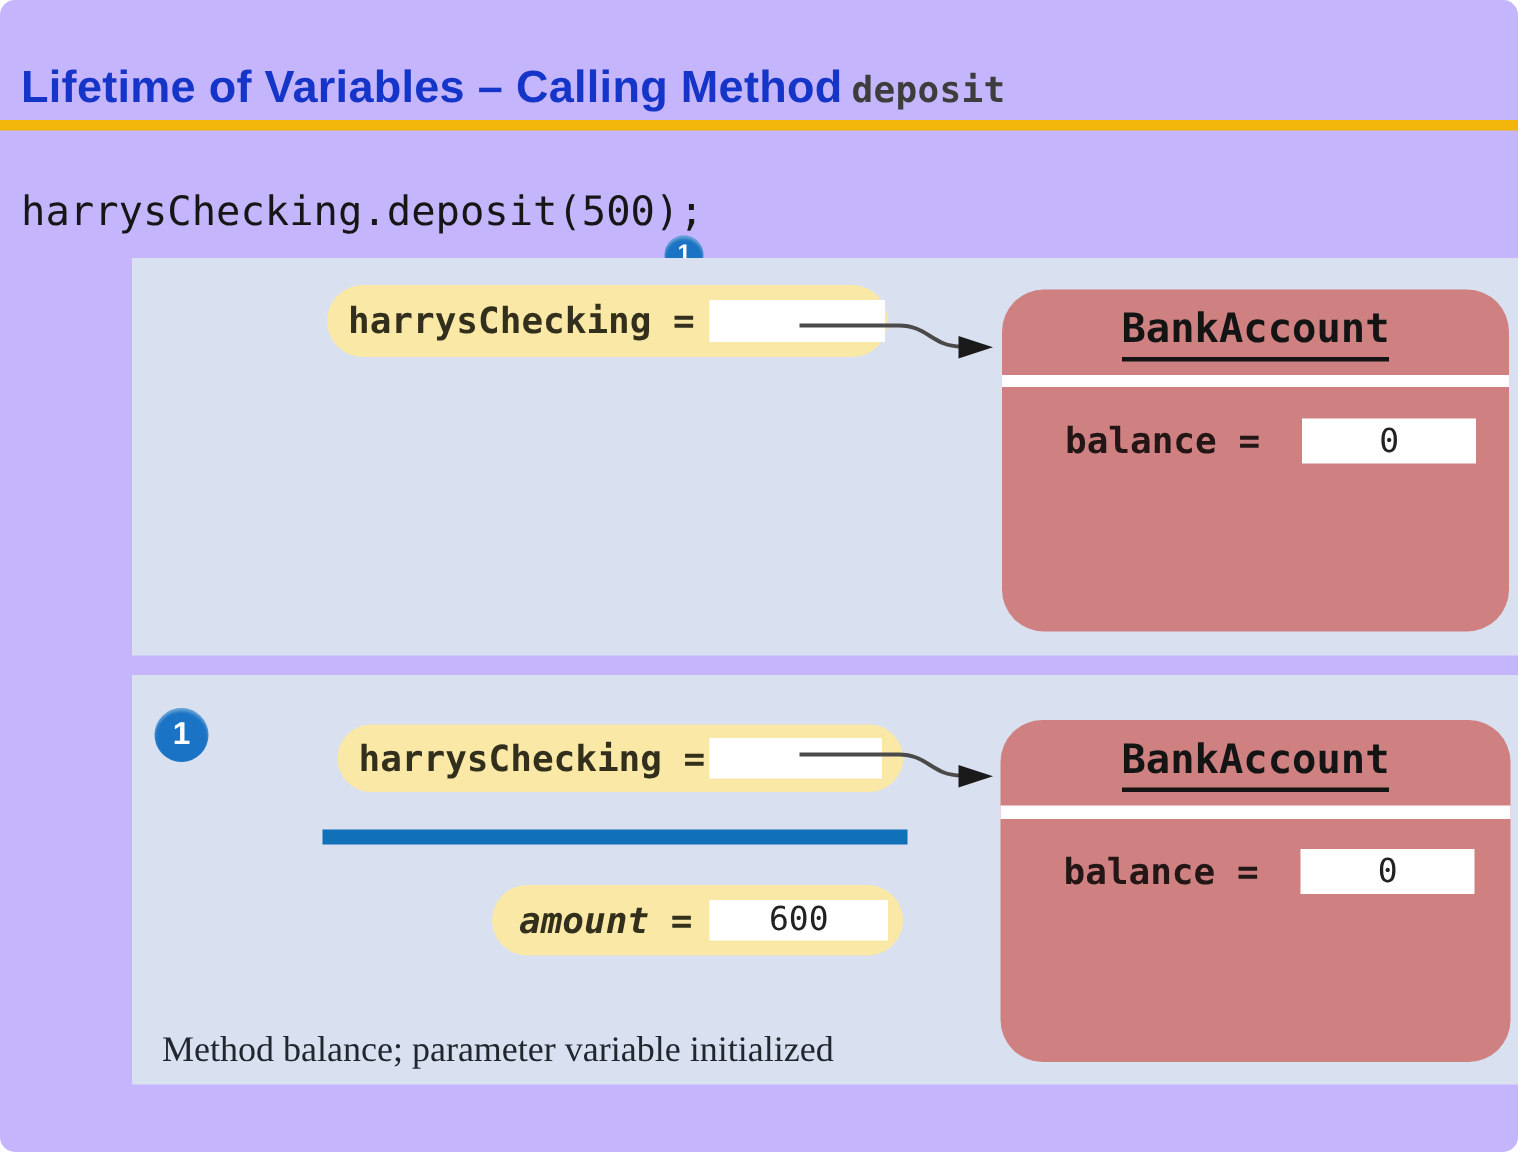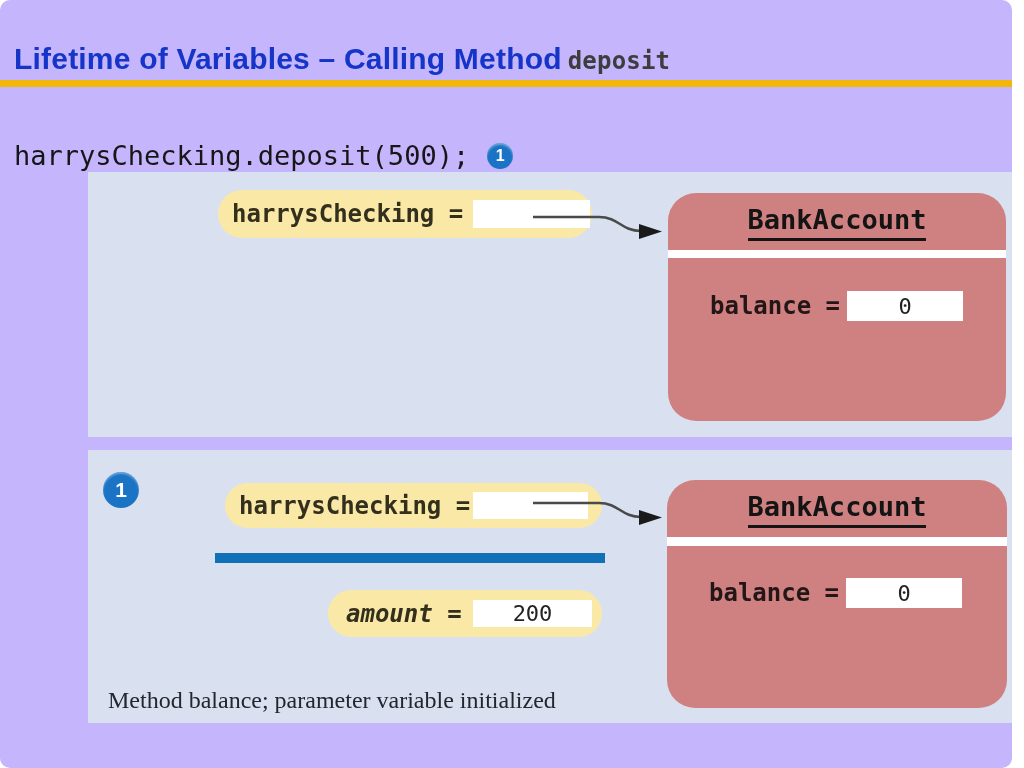--- a/index.html
+++ b/index.html
@@ -7,21 +7,21 @@
          font-family:"Liberation Sans",sans-serif;border-radius:10px;}
 
   
   .title{position:absolute;left:14px;top:42px;margin:0;font-size:30px;font-weight:bold;
          color:var(--title_blue,#1535c8);letter-spacing:.2px;white-space:nowrap;}
   .title .tcode{font-family:"DejaVu Sans Mono",monospace;font-size:24px;font-weight:bold;
                 color:#3d3d3d;margin-left:6px;}
   .gold-rule{position:absolute;left:0;top:80px;width:1024px;height:7px;background:var(--gold,#f2b70a);}
 
   
-  .code-line{position:absolute;left:14px;top:140px;display:flex;align-items:center;}
+  .code-line{position:absolute;left:14px;top:126px;display:flex;align-items:flex-end;flex-direction:column;}
   .code-line .code{font-family:"DejaVu Sans Mono",monospace;font-size:27px;color:#161616;}
   .badge{display:flex;align-items:center;justify-content:center;border-radius:50%;
          background:var(--badge_blue,#1a73c4);color:#fff;font-weight:bold;
          font-family:"Liberation Sans",sans-serif;box-shadow:inset 0 2px 2px rgba(255,255,255,.35);}
   .badge.small{width:26px;height:26px;font-size:16px;margin-left:18px;}
 
   
   .panel{position:absolute;left:88px;width:934px;background:var(--panel_bg,#d9e1f0);}
   .panel.before{top:172px;height:265px;}
   .panel.after{top:450px;height:273px;}
@@ -52,21 +52,21 @@
 
   
   .objbox{position:absolute;background:var(--object_pink,#cf8181);border-radius:28px;}
   .objbox.o1{left:580px;top:21px;width:338px;height:228px;}
   .objbox.o2{left:579px;top:30px;width:340px;height:228px;}
   .obj-header{margin-top:11px;text-align:center;font-family:"DejaVu Sans Mono",monospace;
               font-weight:bold;font-size:27px;color:#141414;}
   .obj-header .uline{border-bottom:3px solid #141414;padding-bottom:3px;}
   .obj-divider{position:absolute;left:0;top:57px;width:100%;height:8px;background:#ffffff;}
   .objbox.o2 .obj-divider{height:9px;}
-  .field-row{position:absolute;left:42px;top:86px;display:flex;align-items:center;gap:7px;margin-top:12px;}
+  .field-row{position:absolute;left:42px;top:86px;display:flex;align-items:center;gap:28px;}
   .field-row .flabel{font-family:"DejaVu Sans Mono",monospace;font-weight:bold;font-size:24px;
                      color:#241616;white-space:pre;}
   .field-row .valbox{position:static;width:116px;height:30px;}
 
   
   .badge.step{position:absolute;left:15px;top:22px;width:36px;height:36px;font-size:21px;}
   .scope-line{position:absolute;left:127px;top:103px;width:390px;height:10px;
               background:var(--scope_line_blue,#1070b8);}
 
   .arrow{position:absolute;width:140px;height:40px;}
@@ -121,21 +121,21 @@
 
     <svg class="arrow a2" viewBox="0 0 140 40">
       <path d="M2,13 H68 C88,13 90,27 110,27" fill="none" stroke="#4a4a4a" stroke-width="2.6"></path>
       <polygon points="108,20 131,27.5 108,35" fill="#1a1a1a"></polygon>
     </svg>
 
     <div class="scope-line"></div>
 
     <div class="pill amount">
       <span class="plabel">amount =</span>
-      <span class="valbox centered">200</span>
+      <span class="valbox centered">600</span>
     </div>
 
     <div class="objbox o2">
       <div class="obj-header"><span class="uline">BankAccount</span></div>
       <div class="obj-divider"></div>
       <div class="field-row">
         <span class="flabel">balance =</span>
         <span class="valbox centered">0</span>
       </div>
     </div>

